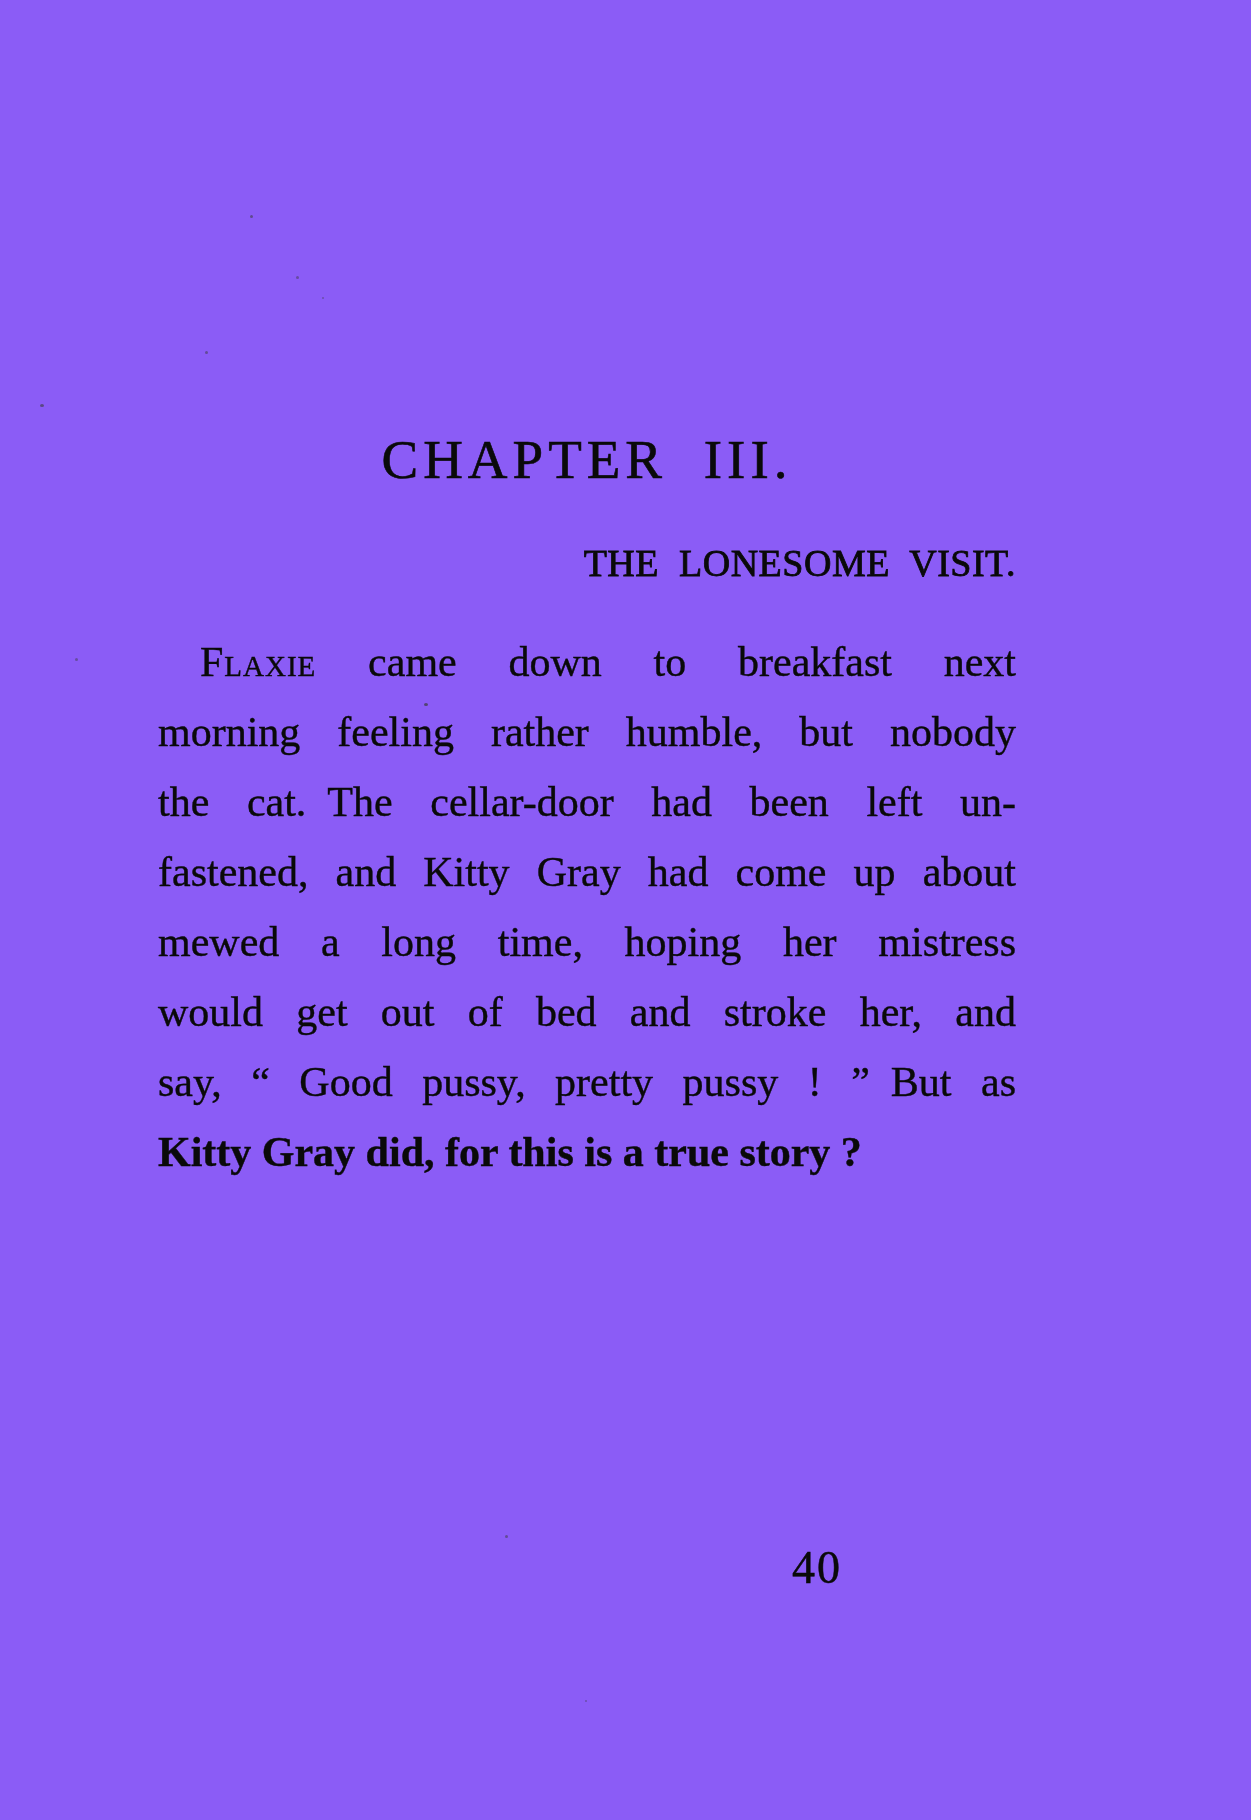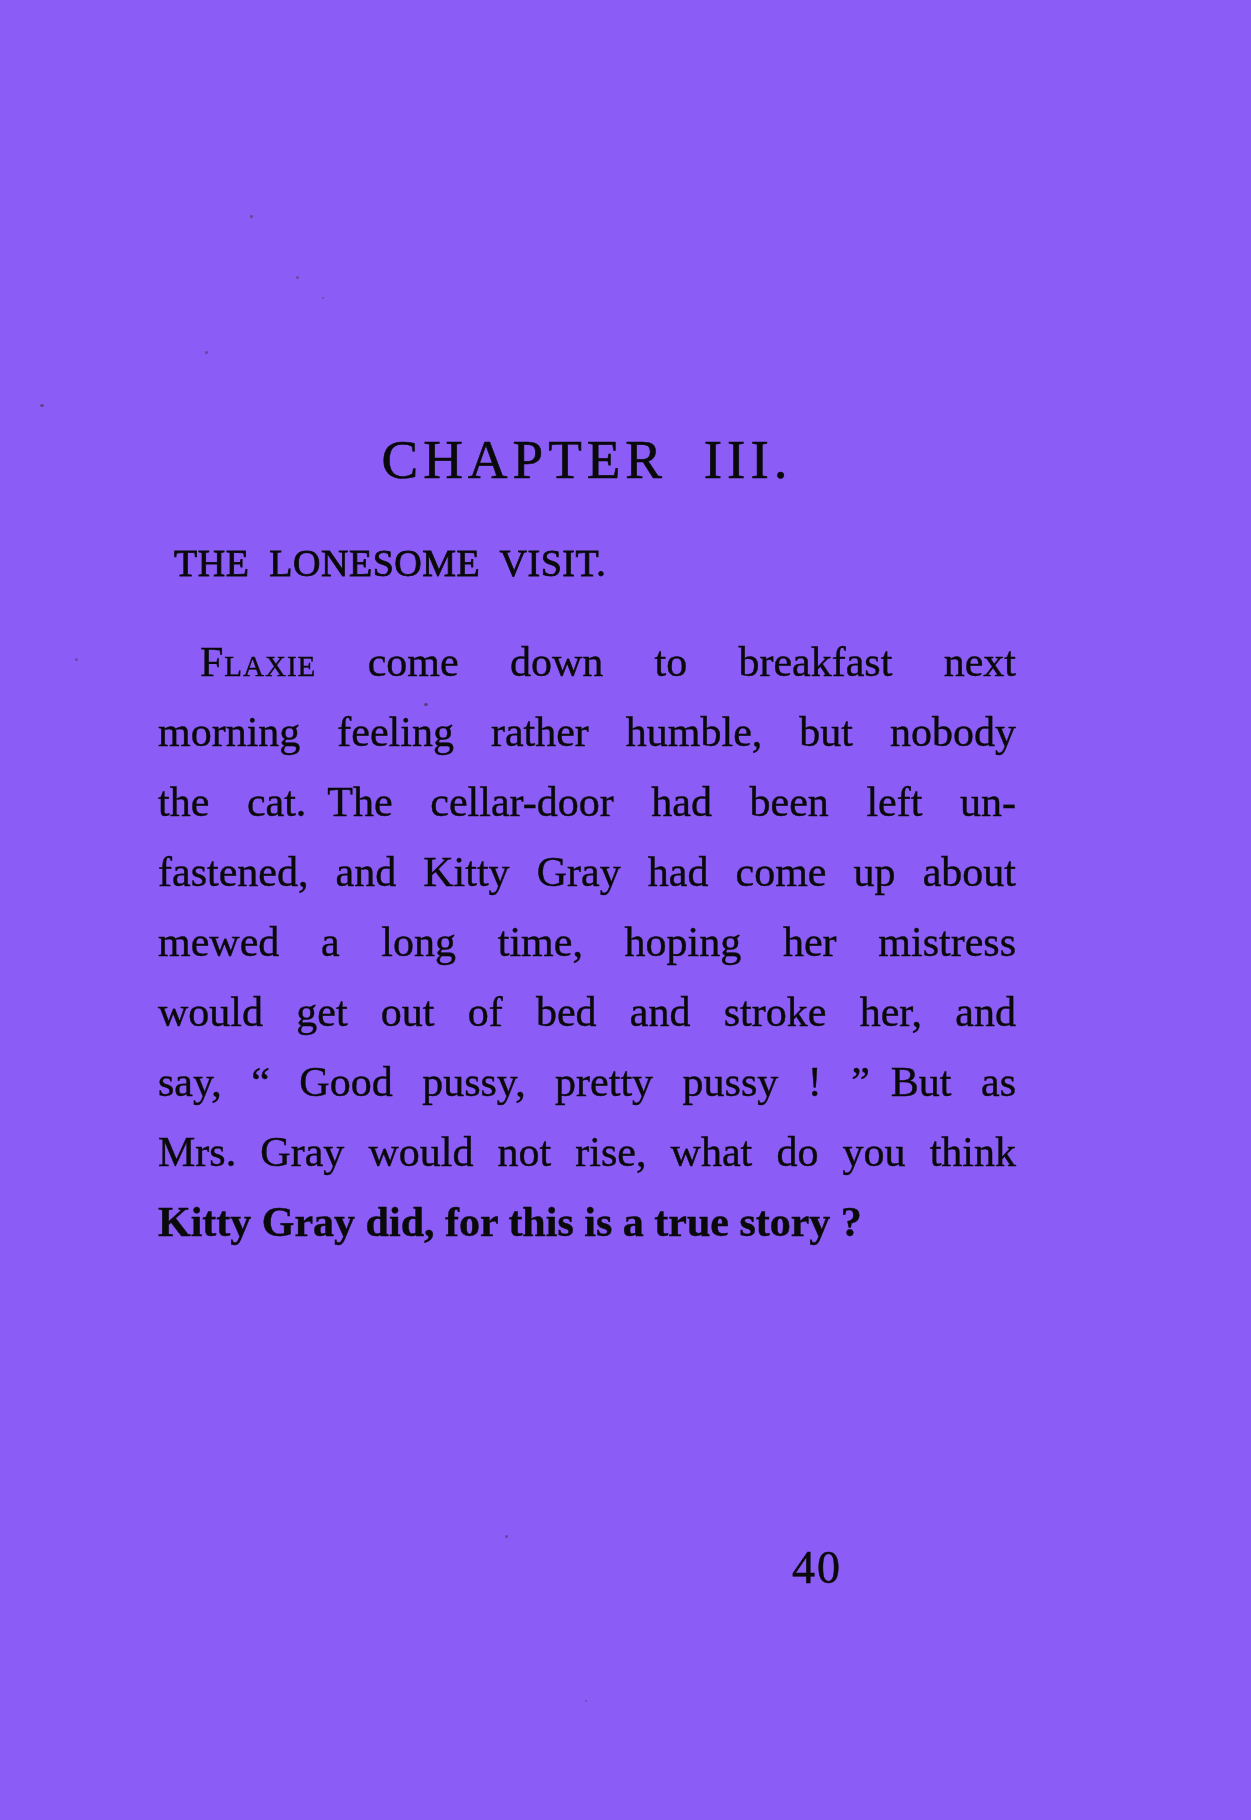--- a/index.html
+++ b/index.html
@@ -38,23 +38,23 @@
     font-size: 55px;
     line-height: 1;
     letter-spacing: 5px;
     word-spacing: 18px;
     -webkit-text-stroke: 0.6px #0a0a0a;
     white-space: nowrap;
   }
   .section-title {
     position: absolute;
     top: 544px;
-    left: 16px;
+    left: 0;
     width: 100%;
-    text-align: left;
+    text-align: right;
     font-size: 38px;
     line-height: 1;
     letter-spacing: 0.5px;
     word-spacing: 10px;
     -webkit-text-stroke: 0.8px #0a0a0a;
     white-space: nowrap;
   }
   .body-text {
     position: absolute;
     left: 0;
@@ -110,28 +110,27 @@
   <span class="speck" style="left:505px;top:1535px;width:3px;height:3px;opacity:.5"></span>
   <span class="speck" style="left:585px;top:1700px;width:2px;height:2px;opacity:.4"></span>
 
   <div class="column">
 
     <div class="chapter-heading">CHAPTER III.</div>
 
     <div class="section-title">THE LONESOME VISIT.</div>
 
     <div class="body-text">
-      <div class="line indent"><span class="smallcaps">Flaxie</span> <span>come down to breakfast next</span></div>
+      <div class="line indent"><span class="smallcaps">Flaxie</span> <span>came down to breakfast next</span></div>
       <div class="line">morning feeling rather humble, but nobody</div>
       <div class="line">the cat. The cellar-door had been left un-</div>
       <div class="line">fastened, and Kitty Gray had come up about</div>
       <div class="line">mewed a long time, hoping her mistress</div>
       <div class="line">would get out of bed and stroke her, and</div>
       <div class="line">say, “ Good pussy, pretty pussy ! ” But as</div>
-      <div class="line">Mrs. Gray would not rise, what do you think</div>
       <div class="line para-end">Kitty Gray did, for this is a true story ?</div>
     </div>
 
   </div>
 
   <div class="page-number">40</div>
 
 </div>
 
 </body></html>

